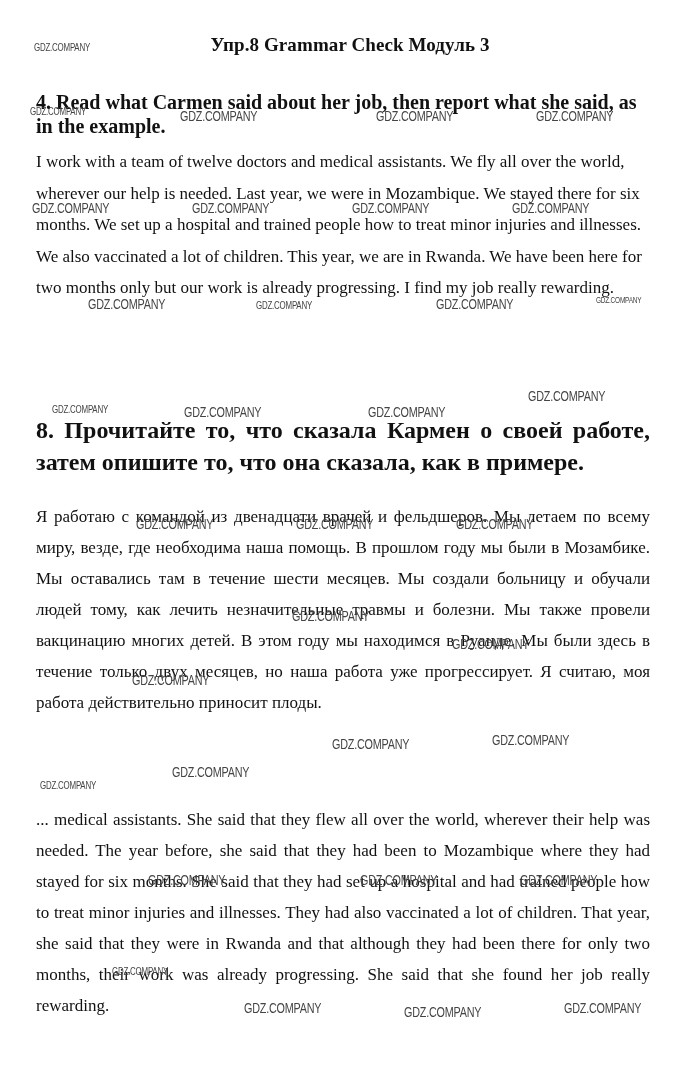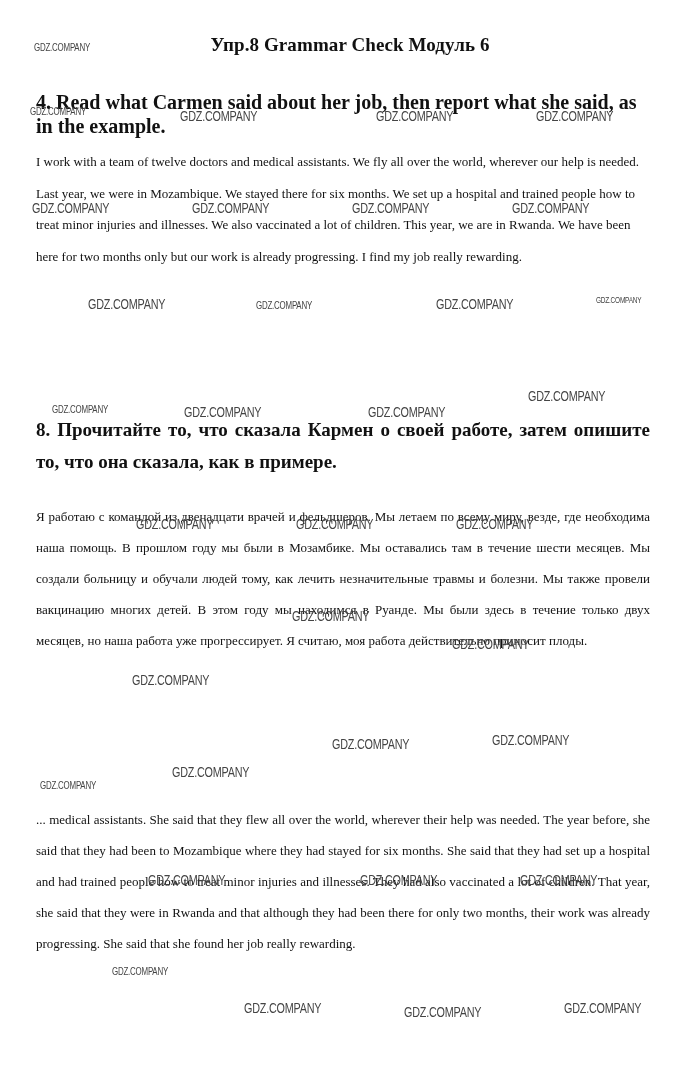--- a/index.html
+++ b/index.html
@@ -33,27 +33,27 @@
       font-size: 20px;
       line-height: 24px;
       margin: 0;
     }
     .task-heading.en { top: 90px; }
     .task-heading.ru {
       top: 414px;
       width: 614px;
       text-align: justify;
       line-height: 32px;
-      font-size: 19px;
+      font-size: 24px;
     }
     .para {
       position: absolute;
       left: 36px;
       margin: 0;
-      font-size: 13px;
+      font-size: 17px;
     }
     .para.en-original {
       top: 146px;
       width: 620px;
       line-height: 31.5px;
     }
     .para.ru-translation {
       top: 501px;
       width: 614px;
       text-align: justify;
@@ -76,21 +76,21 @@
       line-height: 1;
       pointer-events: none;
     }
     .wm-sm { font-size: 11px; }
     .wm-md { font-size: 15px; }
     .wm-xs { font-size: 9px; }
   </style>
 </head>
 <body>
 
-<div class="page-title">Упр.8 Grammar Check Модуль 6</div>
+<div class="page-title">Упр.8 Grammar Check Модуль 3</div>
 
 <h2 class="task-heading en">4. Read what Carmen said about her job, then report what she said, as in the example.</h2>
 <p class="para en-original">I work with a team of twelve doctors and medical assistants. We fly all over the world, wherever our help is needed. Last year, we were in Mozambique. We stayed there for six months. We set up a hospital and trained people how to treat minor injuries and illnesses. We also vaccinated a lot of children. This year, we are in Rwanda. We have been here for two months only but our work is already progressing. I find my job really rewarding.</p>
 
 <h2 class="task-heading ru">8. Прочитайте то, что сказала Кармен о своей работе, затем опишите то, что она сказала, как в примере.</h2>
 <p class="para ru-translation">Я работаю с командой из двенадцати врачей и фельдшеров. Мы летаем по всему миру, везде, где необходима наша помощь. В прошлом году мы были в Мозамбике. Мы оставались там в течение шести месяцев. Мы создали больницу и обучали людей тому, как лечить незначительные травмы и болезни. Мы также провели вакцинацию многих детей. В этом году мы находимся в Руанде. Мы были здесь в течение только двух месяцев, но наша работа уже прогрессирует. Я считаю, моя работа действительно приносит плоды.</p>
 
 <p class="para en-answer">... medical assistants. She said that they flew all over the world, wherever their help was needed. The year before, she said that they had been to Mozambique where they had stayed for six months. She said that they had set up a hospital and had trained people how to treat minor injuries and illnesses. They had also vaccinated a lot of children. That year, she said that they were in Rwanda and that although they had been there for only two months, their work was already progressing. She said that she found her job really rewarding.</p>
 
 <span class="watermark wm-sm" style="left:34px;top:42px;">GDZ.COMPANY</span>

